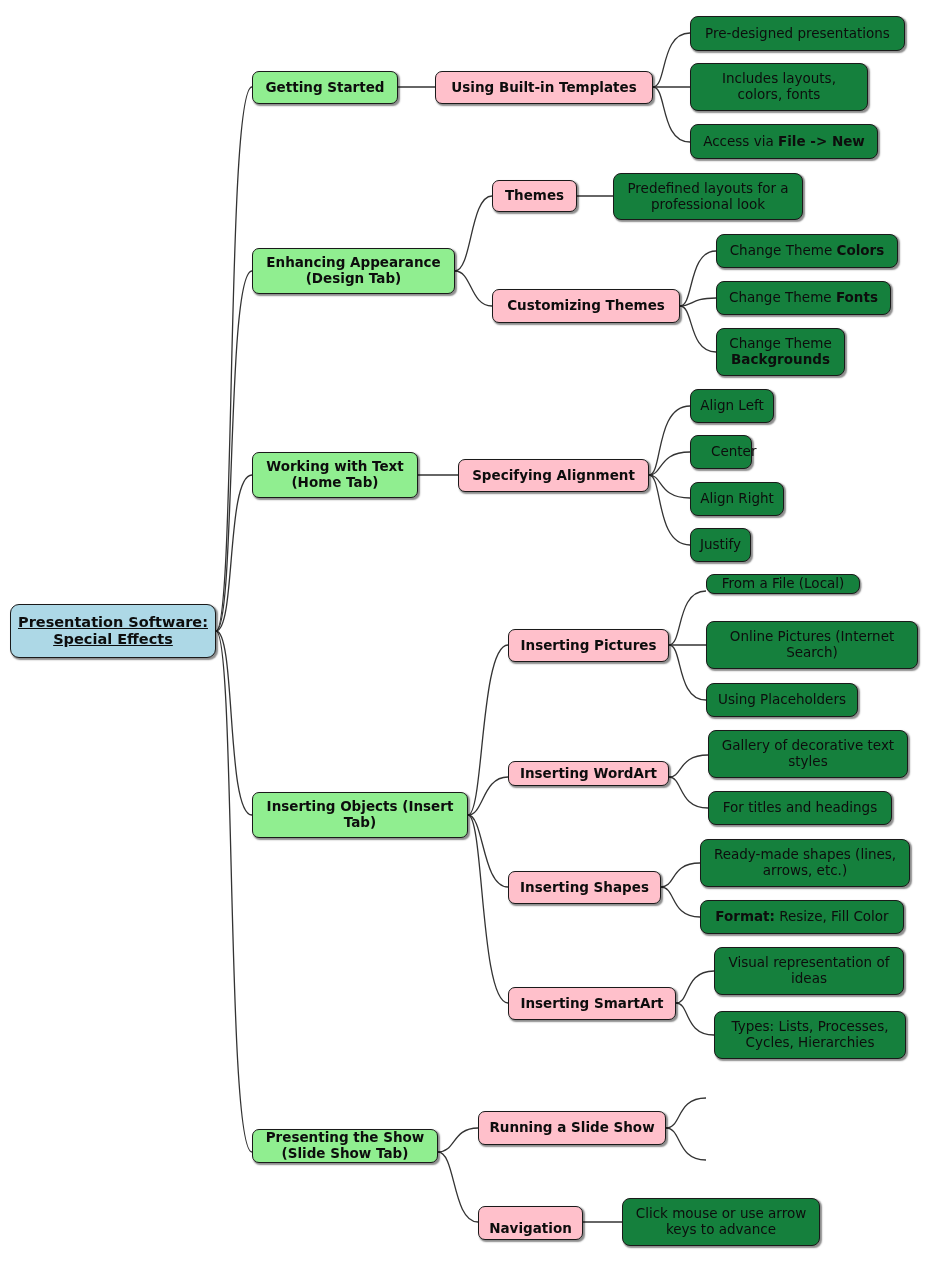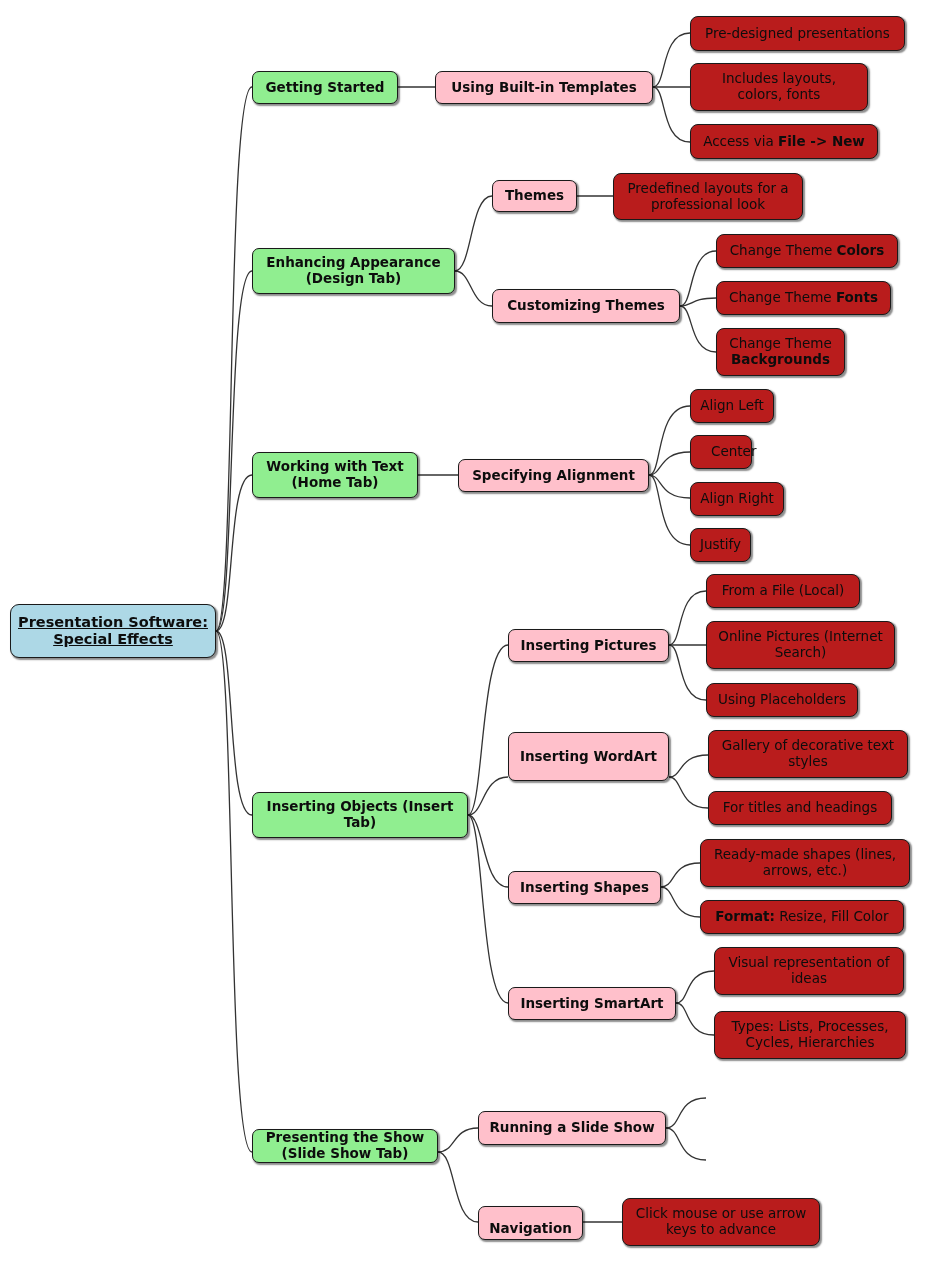--- a/index.html
+++ b/index.html
@@ -53,21 +53,21 @@
     background: #90EE90;
     font-weight: bold;
     font-size: 13.5px;
   }
   .lvl2 {
     background: #FFC0CB;
     font-weight: bold;
     font-size: 13.5px;
   }
   .lvl3 {
-    background: #b91c1c;
+    background: #15803d;
     font-weight: normal;
     font-size: 13.5px;
     border-radius: 8px;
   }
   .lvl3 b { font-weight: bold; }
 </style>
 </head>
 <body>
 
 <div id="canvas">
@@ -187,31 +187,31 @@
     <span class="txt">Justify</span>
   </div>
 
   <div class="node lvl1" style="left:252px; top:792px; width:216px; height:46px;">
     <span class="txt">Inserting Objects (Insert<br>Tab)</span>
   </div>
 
   <div class="node lvl2" style="left:508px; top:629px; width:161px; height:33px;">
     <span class="txt">Inserting Pictures</span>
   </div>
-  <div class="node lvl3" style="left:706px; top:574px; width:154px; height:34px;">
+  <div class="node lvl3" style="left:706px; top:574px; width:154px; height:20px;">
     <span class="txt">From a File (Local)</span>
   </div>
-  <div class="node lvl3" style="left:706px; top:621px; width:189px; height:48px;">
+  <div class="node lvl3" style="left:706px; top:621px; width:212px; height:48px;">
     <span class="txt">Online Pictures (Internet Search)</span>
   </div>
   <div class="node lvl3" style="left:706px; top:683px; width:152px; height:34px;">
     <span class="txt">Using Placeholders</span>
   </div>
 
-  <div class="node lvl2" style="left:508px; top:732px; width:161px; height:49px;">
+  <div class="node lvl2" style="left:508px; top:761px; width:161px; height:25px;">
     <span class="txt">Inserting WordArt</span>
   </div>
   <div class="node lvl3" style="left:708px; top:730px; width:200px; height:48px;">
     <span class="txt">Gallery of decorative text styles</span>
   </div>
   <div class="node lvl3" style="left:708px; top:791px; width:184px; height:34px;">
     <span class="txt">For titles and headings</span>
   </div>
 
   <div class="node lvl2" style="left:508px; top:871px; width:153px; height:33px;">

